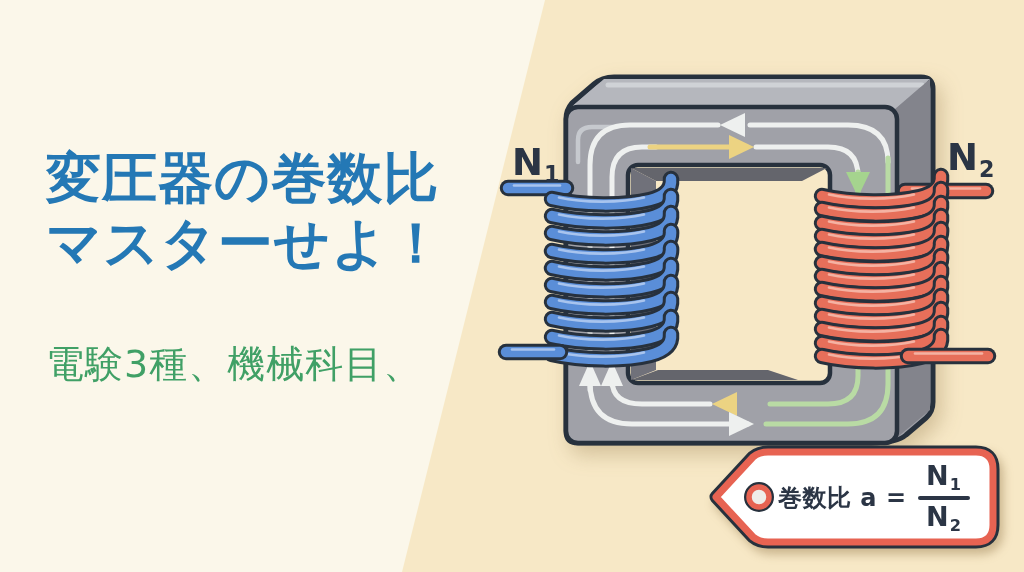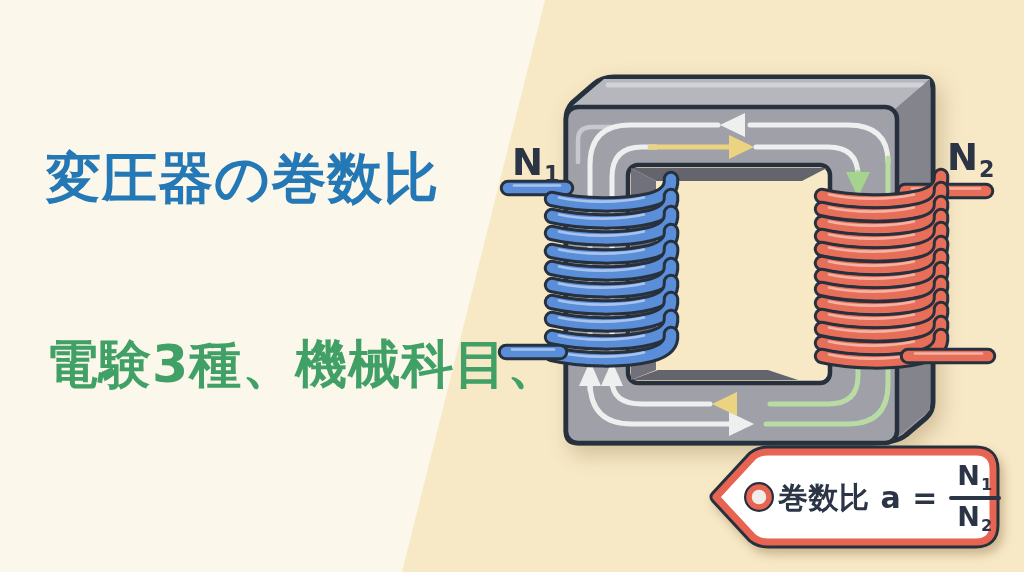--- a/index.html
+++ b/index.html
@@ -16,21 +16,21 @@
   .title-block{
     position:absolute;left:46px;top:118px;
     color:var(--title-blue,#2478b5);
     font-weight:800;font-size:55px;line-height:65px;letter-spacing:1px;
     white-space:nowrap;
     margin-top:28px;
   }
   .subtitle-block{
     position:absolute;left:46px;top:341px;
     color:var(--subtitle-green,#40a066);
-    font-weight:700;font-size:52px;line-height:47px;letter-spacing:1px;
+    font-weight:400;font-size:38px;line-height:47px;letter-spacing:1px;
     white-space:nowrap;
     text-align:center;
   }
   
   .n-label{
     position:absolute;color:var(--text-navy,#2b3545);
     font-weight:800;font-size:37px;line-height:1;white-space:nowrap;
   }
   .n-label sub{font-size:0.6em;vertical-align:-0.3em;margin-left:1px;font-weight:800;}
   .n1{left:512px;top:144px;}
@@ -63,32 +63,33 @@
   .tag-body-under{fill:none;stroke:var(--outline-dark,#27313d);stroke-width:13;stroke-linejoin:round;}
   .tag-body{fill:var(--tag-bg,#ffffff);stroke:var(--tag-border,#e76352);stroke-width:7;stroke-linejoin:round;}
   .tag-hole-outer{fill:none;stroke:var(--outline-dark,#27313d);stroke-width:3;}
   .tag-hole{fill:#efede9;stroke:var(--tag-border,#e76352);stroke-width:5.5;}
   
   .tag-text{
     position:absolute;left:778px;top:455px;width:212px;height:86px;
     display:flex;align-items:center;gap:11px;
     color:var(--text-navy,#2b3545);font-weight:800;
   }
-  .tag-label{font-size:30px;letter-spacing:0.5px;white-space:nowrap;}
+  .tag-label{font-size:24px;letter-spacing:0.5px;white-space:nowrap;}
   .frac{display:inline-flex;flex-direction:column;align-items:center;line-height:1;font-size:27px;}
   .frac .bar{height:4px;width:100%;min-width:52px;background:var(--text-navy,#2b3545);border-radius:2px;margin:3px 0;}
   .frac sub{font-size:0.6em;vertical-align:-0.3em;margin-left:1px;}
 </style>
 </head>
 <body>
 
 <div class="bg-left"></div>
 
 <div class="title-block">
   <div>変圧器の巻数比</div>
+  <div>マスターせよ！</div>
 </div>
 <div class="subtitle-block">
   <div>電験3種、機械科目、</div>
 </div>
 
 <svg class="scene" width="1024" height="572" viewBox="0 0 1024 572">
   <defs>
     <g id="turn-blue">
       <path class="wire-out" d="M 0 0 C 30 7 74 7 98 1 C 112 -2.5 120 -9 119 -20"></path>
       <path class="wire-blue" d="M 0 0 C 30 7 74 7 98 1 C 112 -2.5 120 -9 119 -20"></path>

